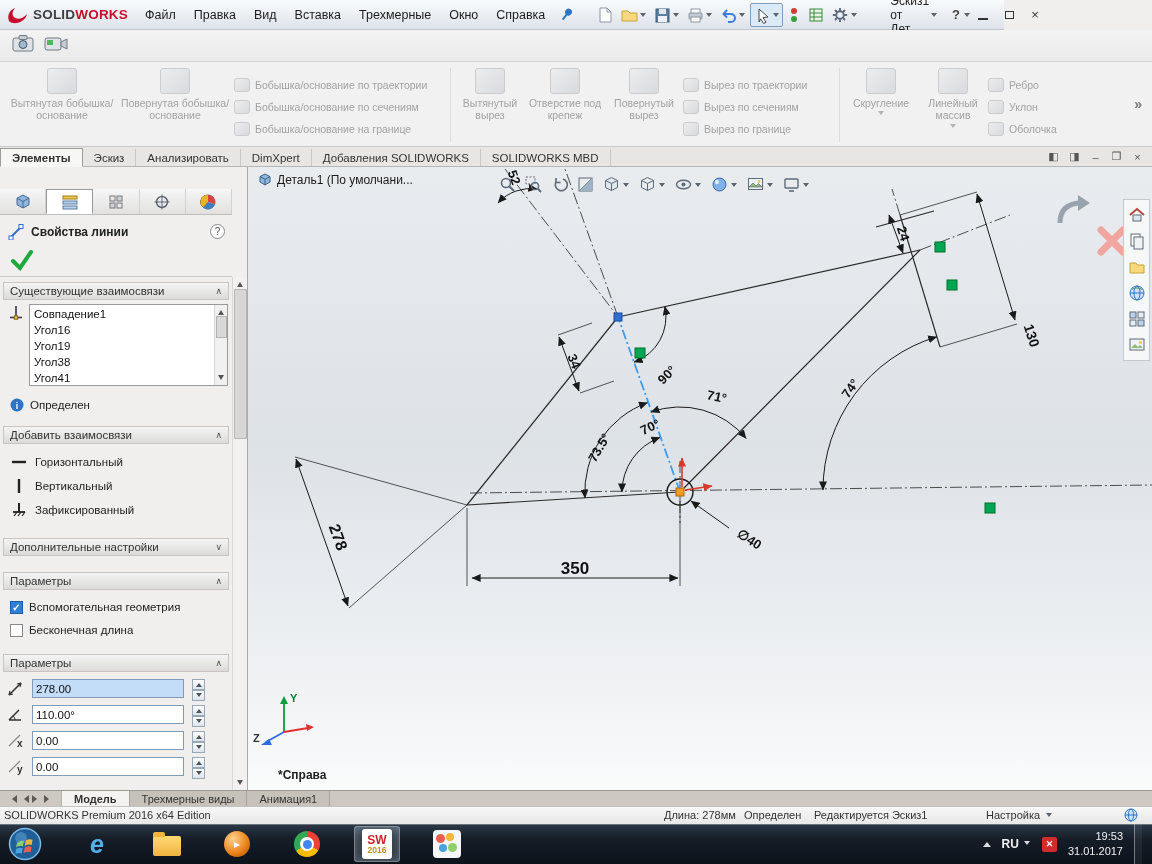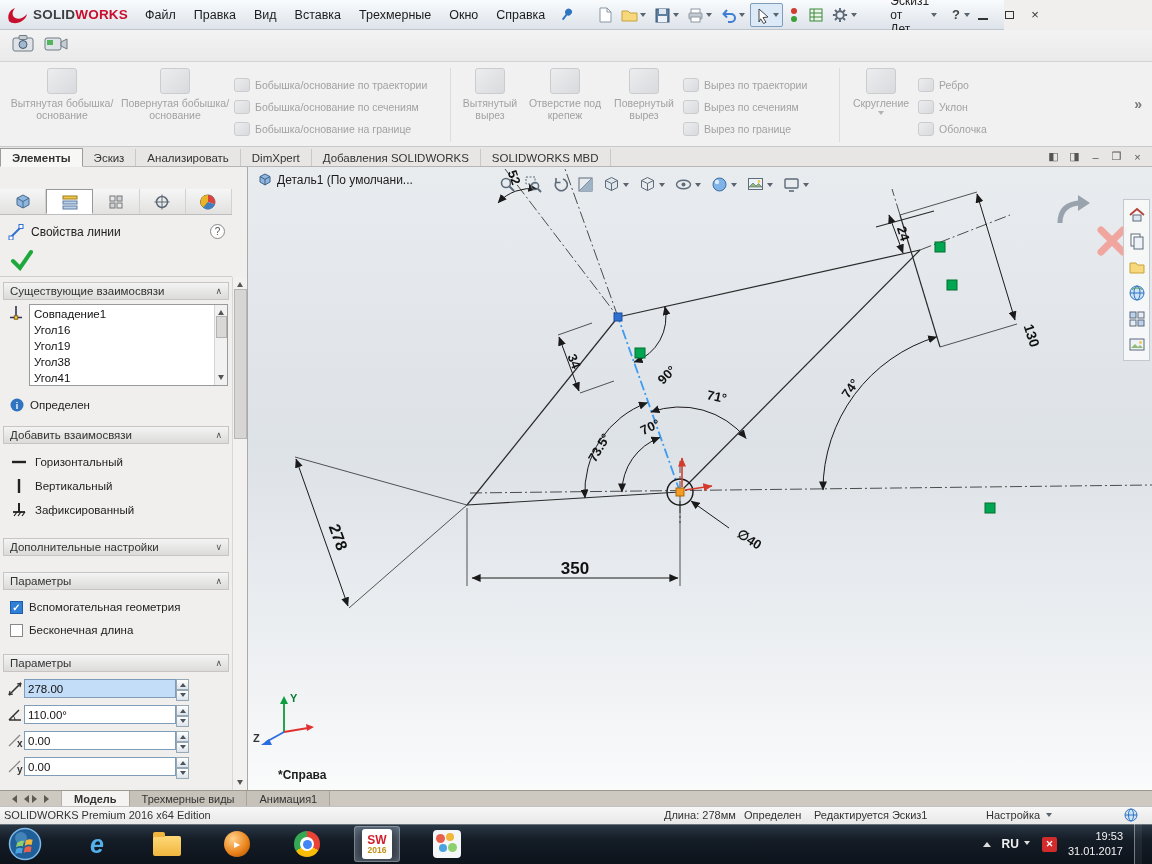--- a/index.html
+++ b/index.html
@@ -48,40 +48,40 @@
 .dtab.active{background:#f7f7f6;border:1px solid #9c9c9c;border-bottom:1px solid #f7f7f6;font-weight:bold;margin-bottom:-1px}
 .docwin{margin-left:auto;display:flex;align-items:center;gap:4px;padding:0 6px 2px 0;color:#555}
 .dwbtn{width:17px;height:15px;display:flex;align-items:center;justify-content:center;font-size:11px;border:1px solid transparent}
 
 
 .main{position:absolute;left:0;top:167px;width:1152px;height:623px;display:flex}
 .pm{width:248px;position:relative;background:#f0efee;border-right:1px solid #a9a9a9;flex:none}
 .pm-tabs{position:absolute;left:0;top:22px;right:15px;height:26px;display:flex;background:linear-gradient(#f6f6f6,#e2e1e0);border-bottom:1px solid #bdbdbd}
 .pm-tab{flex:1;display:flex;align-items:center;justify-content:center;border-right:1px solid #d2d2d2}
 .pm-tab.active{background:#fff;border:1px solid #989898;border-bottom-color:#fff}
-.pm-title{position:absolute;left:8px;top:57px;display:flex;align-items:center;gap:7px;font-weight:normal;font-size:12px;color:#222}
+.pm-title{position:absolute;left:8px;top:57px;display:flex;align-items:center;gap:7px;font-weight:bold;font-size:12px;color:#222}
 .pm-help{position:absolute;right:22px;top:57px;width:15px;height:15px;border:1px solid #8a8a8a;border-radius:50%;display:flex;align-items:center;justify-content:center;font-size:10px;color:#555;background:#fdfdfd}
 .pm-ok{position:absolute;left:10px;top:82px}
 .pm-hr{position:absolute;left:0;right:15px;top:109px;border-top:1px solid #cfcecd}
 .pm-body{position:absolute;left:0;right:15px;top:110px;bottom:0;overflow:hidden}
 .sech{height:18px;margin:5px 3px 0;background:linear-gradient(#f4f4f4,#dcdbda);border:1px solid #c6c5c4;display:flex;align-items:center;padding:0 6px;font-size:11.5px;font-weight:normal;color:#333}
 .sech .chev{margin-left:auto;color:#555;font-size:9px}
 .rel-row{display:flex;margin:4px 4px 0 8px;gap:5px}
 .listbox{flex:1;height:82px;background:#fff;border:1px solid #9a9a9a;position:relative;padding:1px 14px 0 0;overflow:hidden}
 .lb-item{font-size:11.5px;line-height:16px;padding-left:4px;color:#111;white-space:nowrap}
 .lb-scroll{position:absolute;right:0;top:0;bottom:0;width:13px;background:#f1f1f1;border-left:1px solid #d5d5d5;display:flex;flex-direction:column;align-items:center}
 .lb-thumb{width:11px;height:22px;background:#d9d8d7;border:1px solid #b4b3b2;margin-top:1px}
 .tri-u{width:0;height:0;border:3.5px solid transparent;border-bottom:5px solid #555;margin-top:2px}
 .tri-d{width:0;height:0;border:3.5px solid transparent;border-top:5px solid #555;margin-top:auto;margin-bottom:2px}
 .status-row{display:flex;align-items:center;gap:6px;margin:12px 0 0 10px;font-size:11.5px}
 .relbtn{display:flex;align-items:center;gap:7px;height:24px;margin-left:10px;font-size:11.5px;color:#222}
 .chkrow{display:flex;align-items:center;gap:6px;height:20px;margin:3px 0 0 10px;font-size:11.5px}
 .chk{width:13px;height:13px;border:1px solid #888;background:#fff;display:flex;align-items:center;justify-content:center}
 .chk.on{background:#2f7fd6;border-color:#1d5ea8;color:#fff;font-size:10px;font-weight:bold}
-.frow{display:flex;align-items:center;margin:7px 0 0 6px;gap:0}
+.frow{display:flex;align-items:center;margin:7px 0 0 6px;gap:8px}
 .ficon{width:18px;height:18px;display:flex;align-items:center;justify-content:center}
 .fin{width:152px;height:19px;border:1px solid #7f9db9;font:11.5px "Liberation Sans",sans-serif;padding:0 3px;background:#fff;color:#111}
 .fin.sel{background:#c3dcf8}
 .spin{width:13px;height:19px;display:flex;flex-direction:column}
 .spin b{flex:1;background:linear-gradient(#fff,#dde4ea);border:1px solid #97a8b7;display:flex;align-items:center;justify-content:center}
 .stu{width:0;height:0;border:3px solid transparent;border-bottom:4px solid #4a5560;margin-bottom:2px}
 .std{width:0;height:0;border:3px solid transparent;border-top:4px solid #4a5560;margin-top:2px}
 .pm-scrollbar{position:absolute;right:0;top:110px;bottom:0;width:15px;background:#f2f1f0;border-left:1px solid #d8d7d6;display:flex;flex-direction:column;align-items:center}
 .pm-thumb{width:13px;height:150px;background:#d7d6d5;border:1px solid #b7b6b5;margin-top:2px}
 
@@ -308,20 +308,25 @@
           <span class="ricon sm"></span>
           <span class="rlabel">Вырез по границе</span>
         </div>
     </div>
     <div class="rsep"></div>
     <div class="rlarge" style="width:74px">
         <span class="ricon"></span>
         <span class="rlabel">Скругление</span>
         <i class="rcaret"></i>
       </div>
+    <div class="rlarge" style="width:70px">
+        <span class="ricon"></span>
+        <span class="rlabel">Линейный массив</span>
+        <i class="rcaret"></i>
+      </div>
     <div class="rstack" style="width:88px">
       <div class="rrow">
           <span class="ricon sm"></span>
           <span class="rlabel">Ребро</span>
         </div>
       <div class="rrow">
           <span class="ricon sm"></span>
           <span class="rlabel">Уклон</span>
         </div>
       <div class="rrow">

